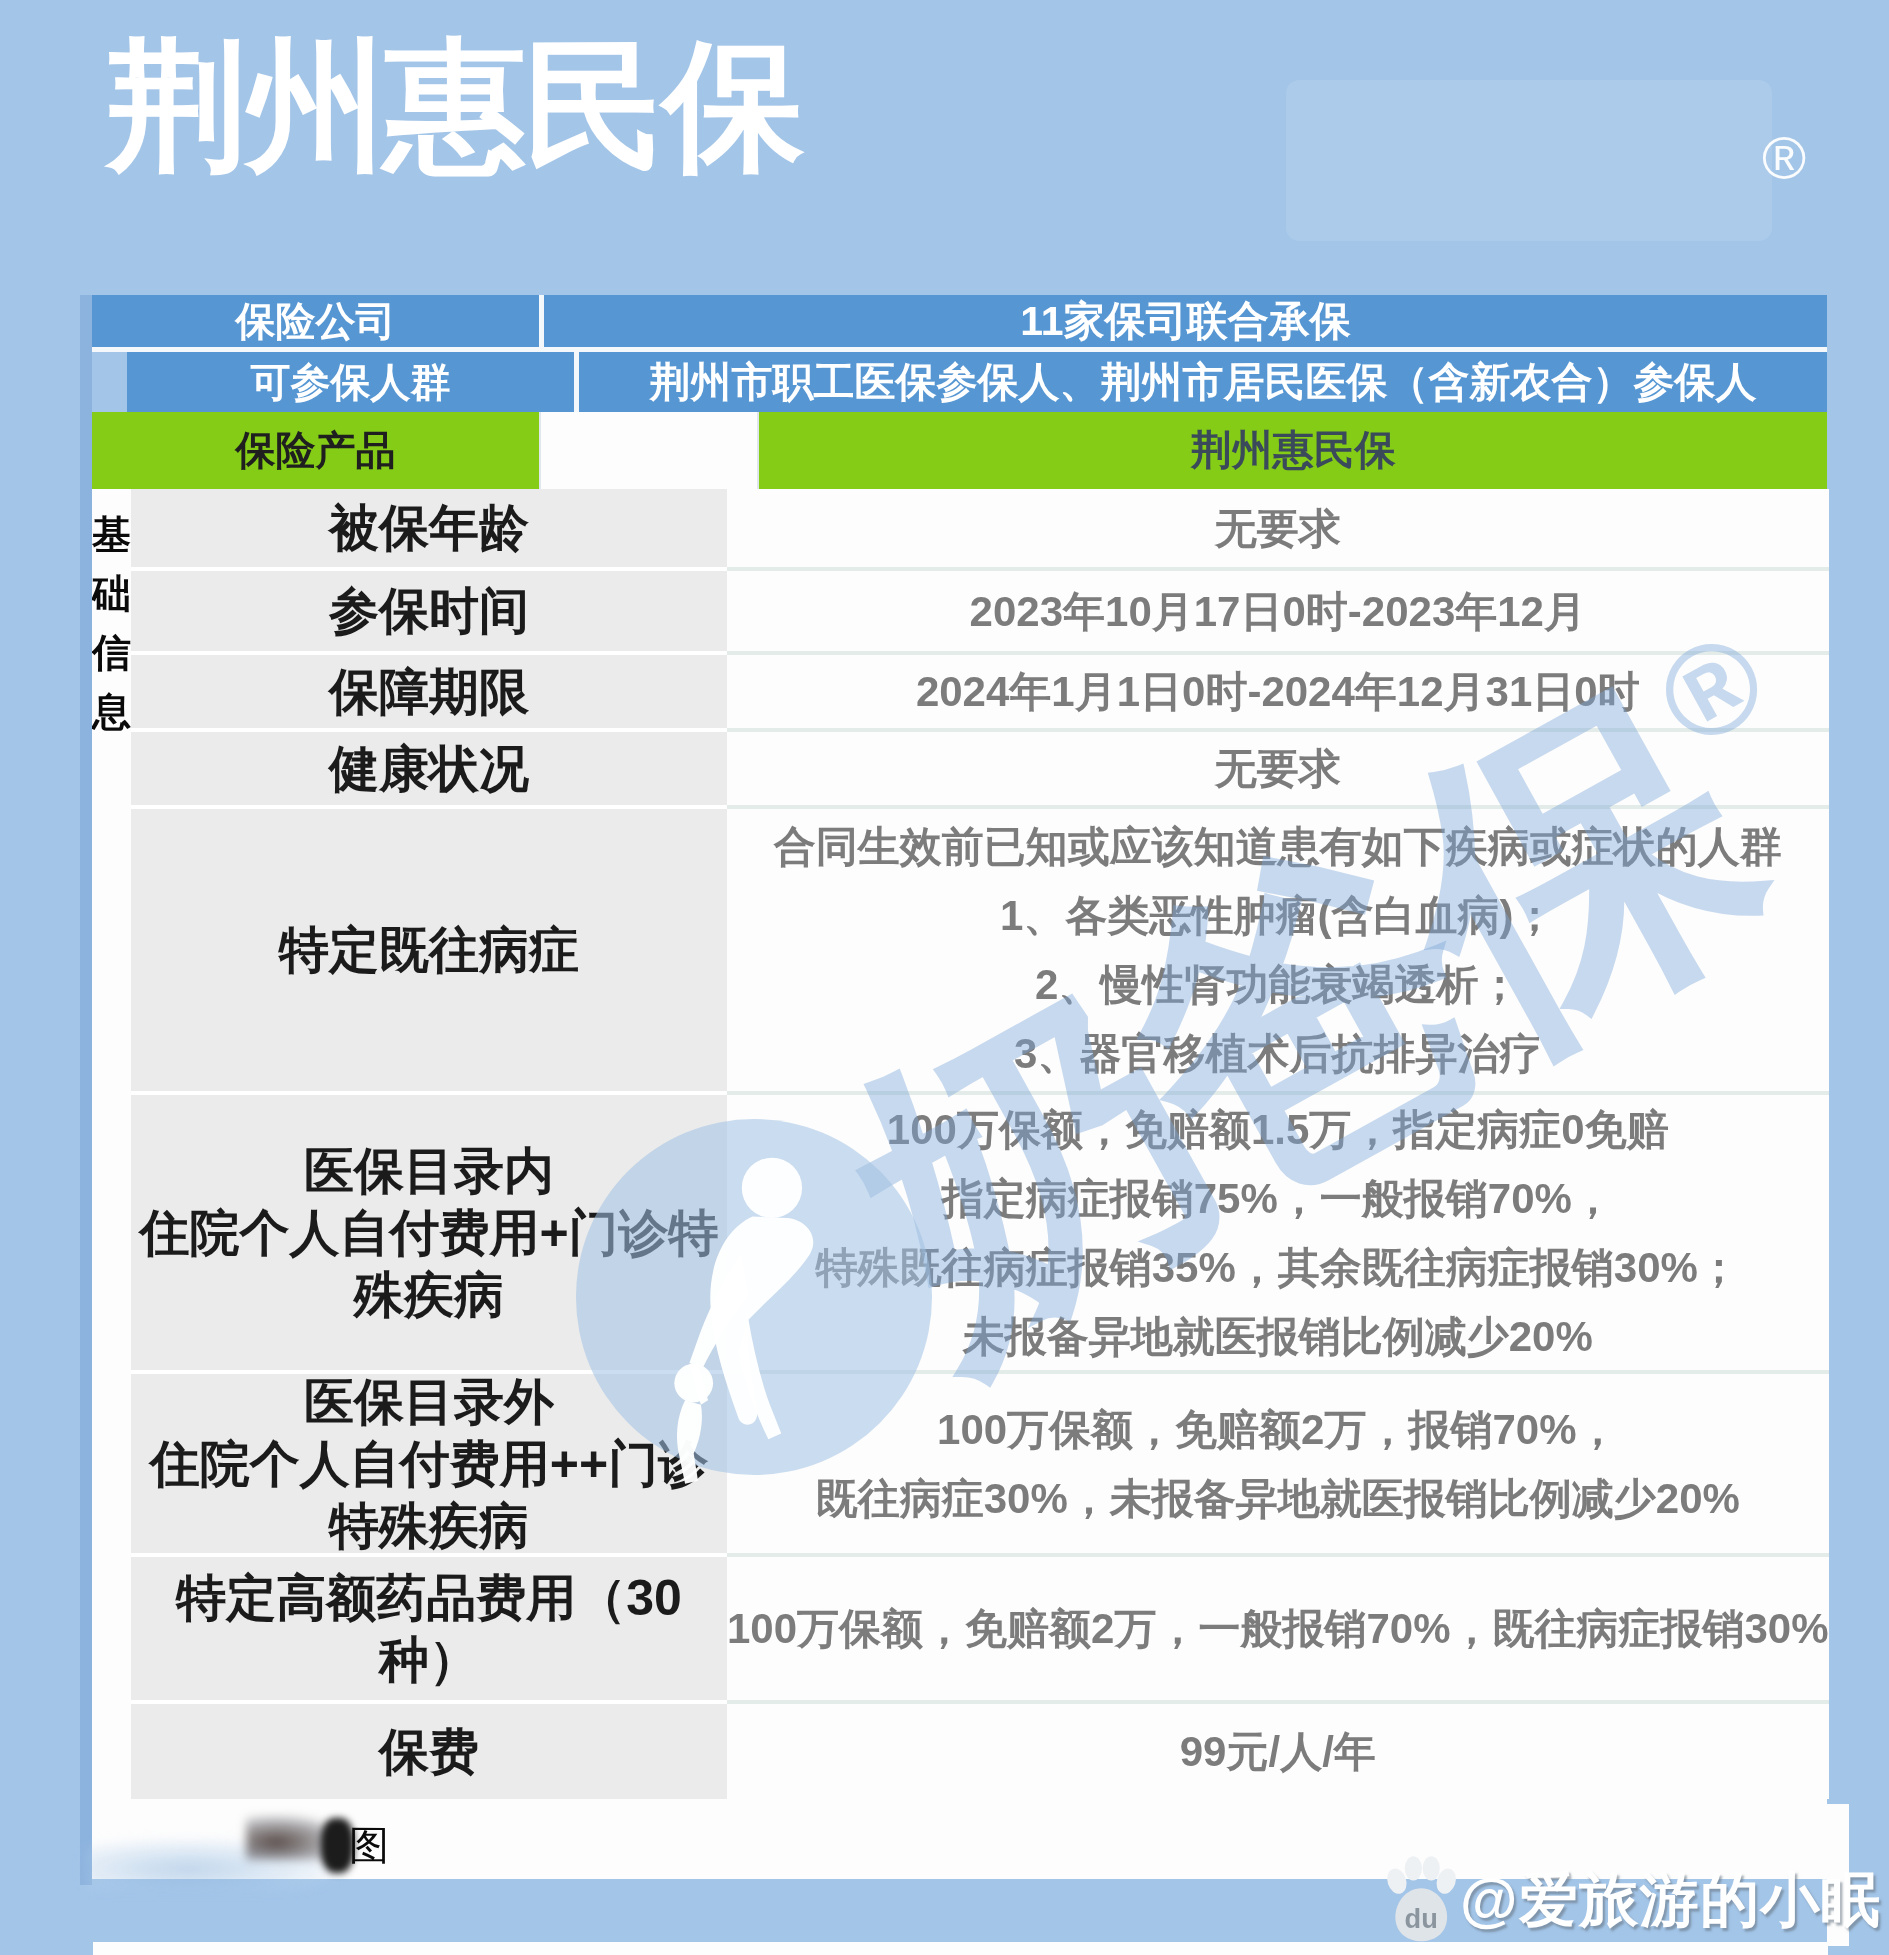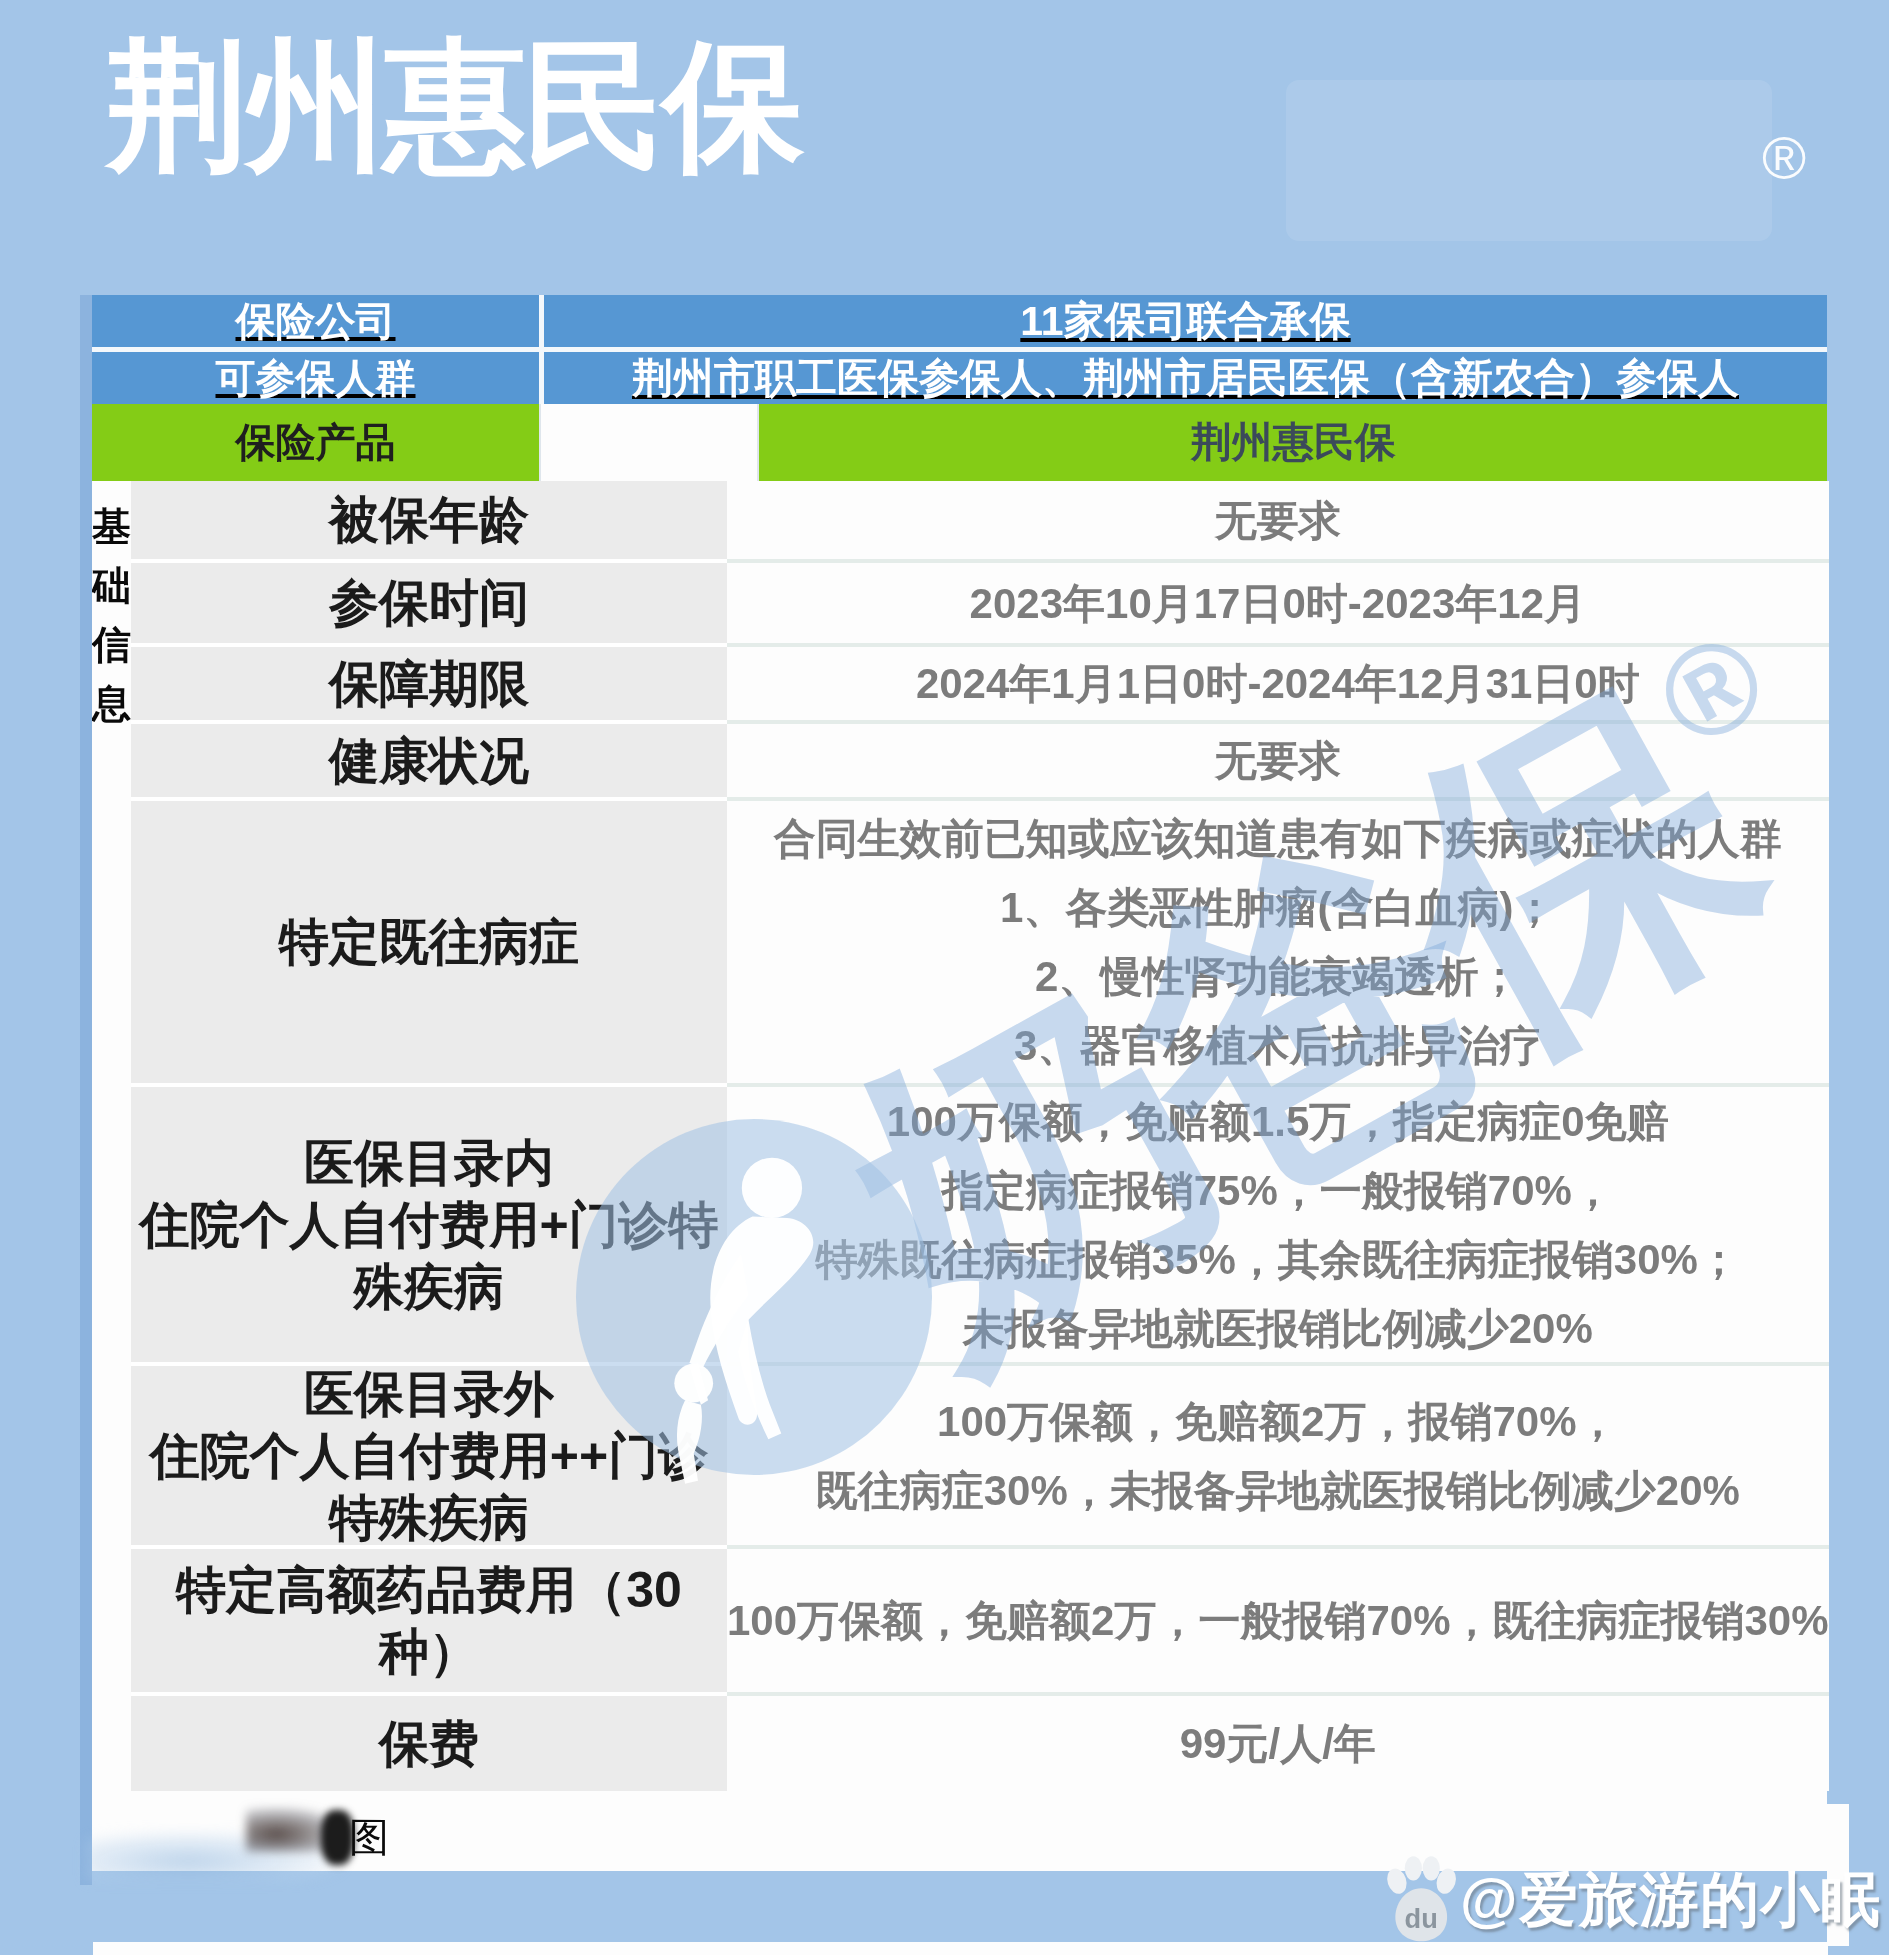--- a/index.html
+++ b/index.html
@@ -23,24 +23,24 @@
     font-size:60px;color:rgba(255,255,255,0.95);font-weight:400;
   }
   
   .tbl{
     position:absolute;left:92px;top:295px;width:1735px;
   }
   .edge-strip{
     position:absolute;left:-12.2px;top:0;width:12.2px;height:1590px;
     background:#8cb3de;
   }
-  .hrow{display:flex;background:#5697d3;text-decoration:underline;}
+  .hrow{display:flex;background:#5697d3;}
   .hrow1{height:52px;}
   .hgap{height:5px;background:#f4f8fb;}
-  .hrow2{height:52px;}
+  .hrow2{height:60px;margin-left:35px;}
   .hlabel{
     width:447px;display:flex;align-items:center;justify-content:center;
     color:#ffffff;font-weight:bold;font-size:40px;
   }
   .vdiv{width:5px;background:#f4f8fb;}
   .hvalue{
     flex:1;display:flex;align-items:center;justify-content:center;
     color:#ffffff;font-weight:bold;font-size:41px;white-space:nowrap;
   }
   .hrow3{height:77px;display:flex;background:#84cc16;}

